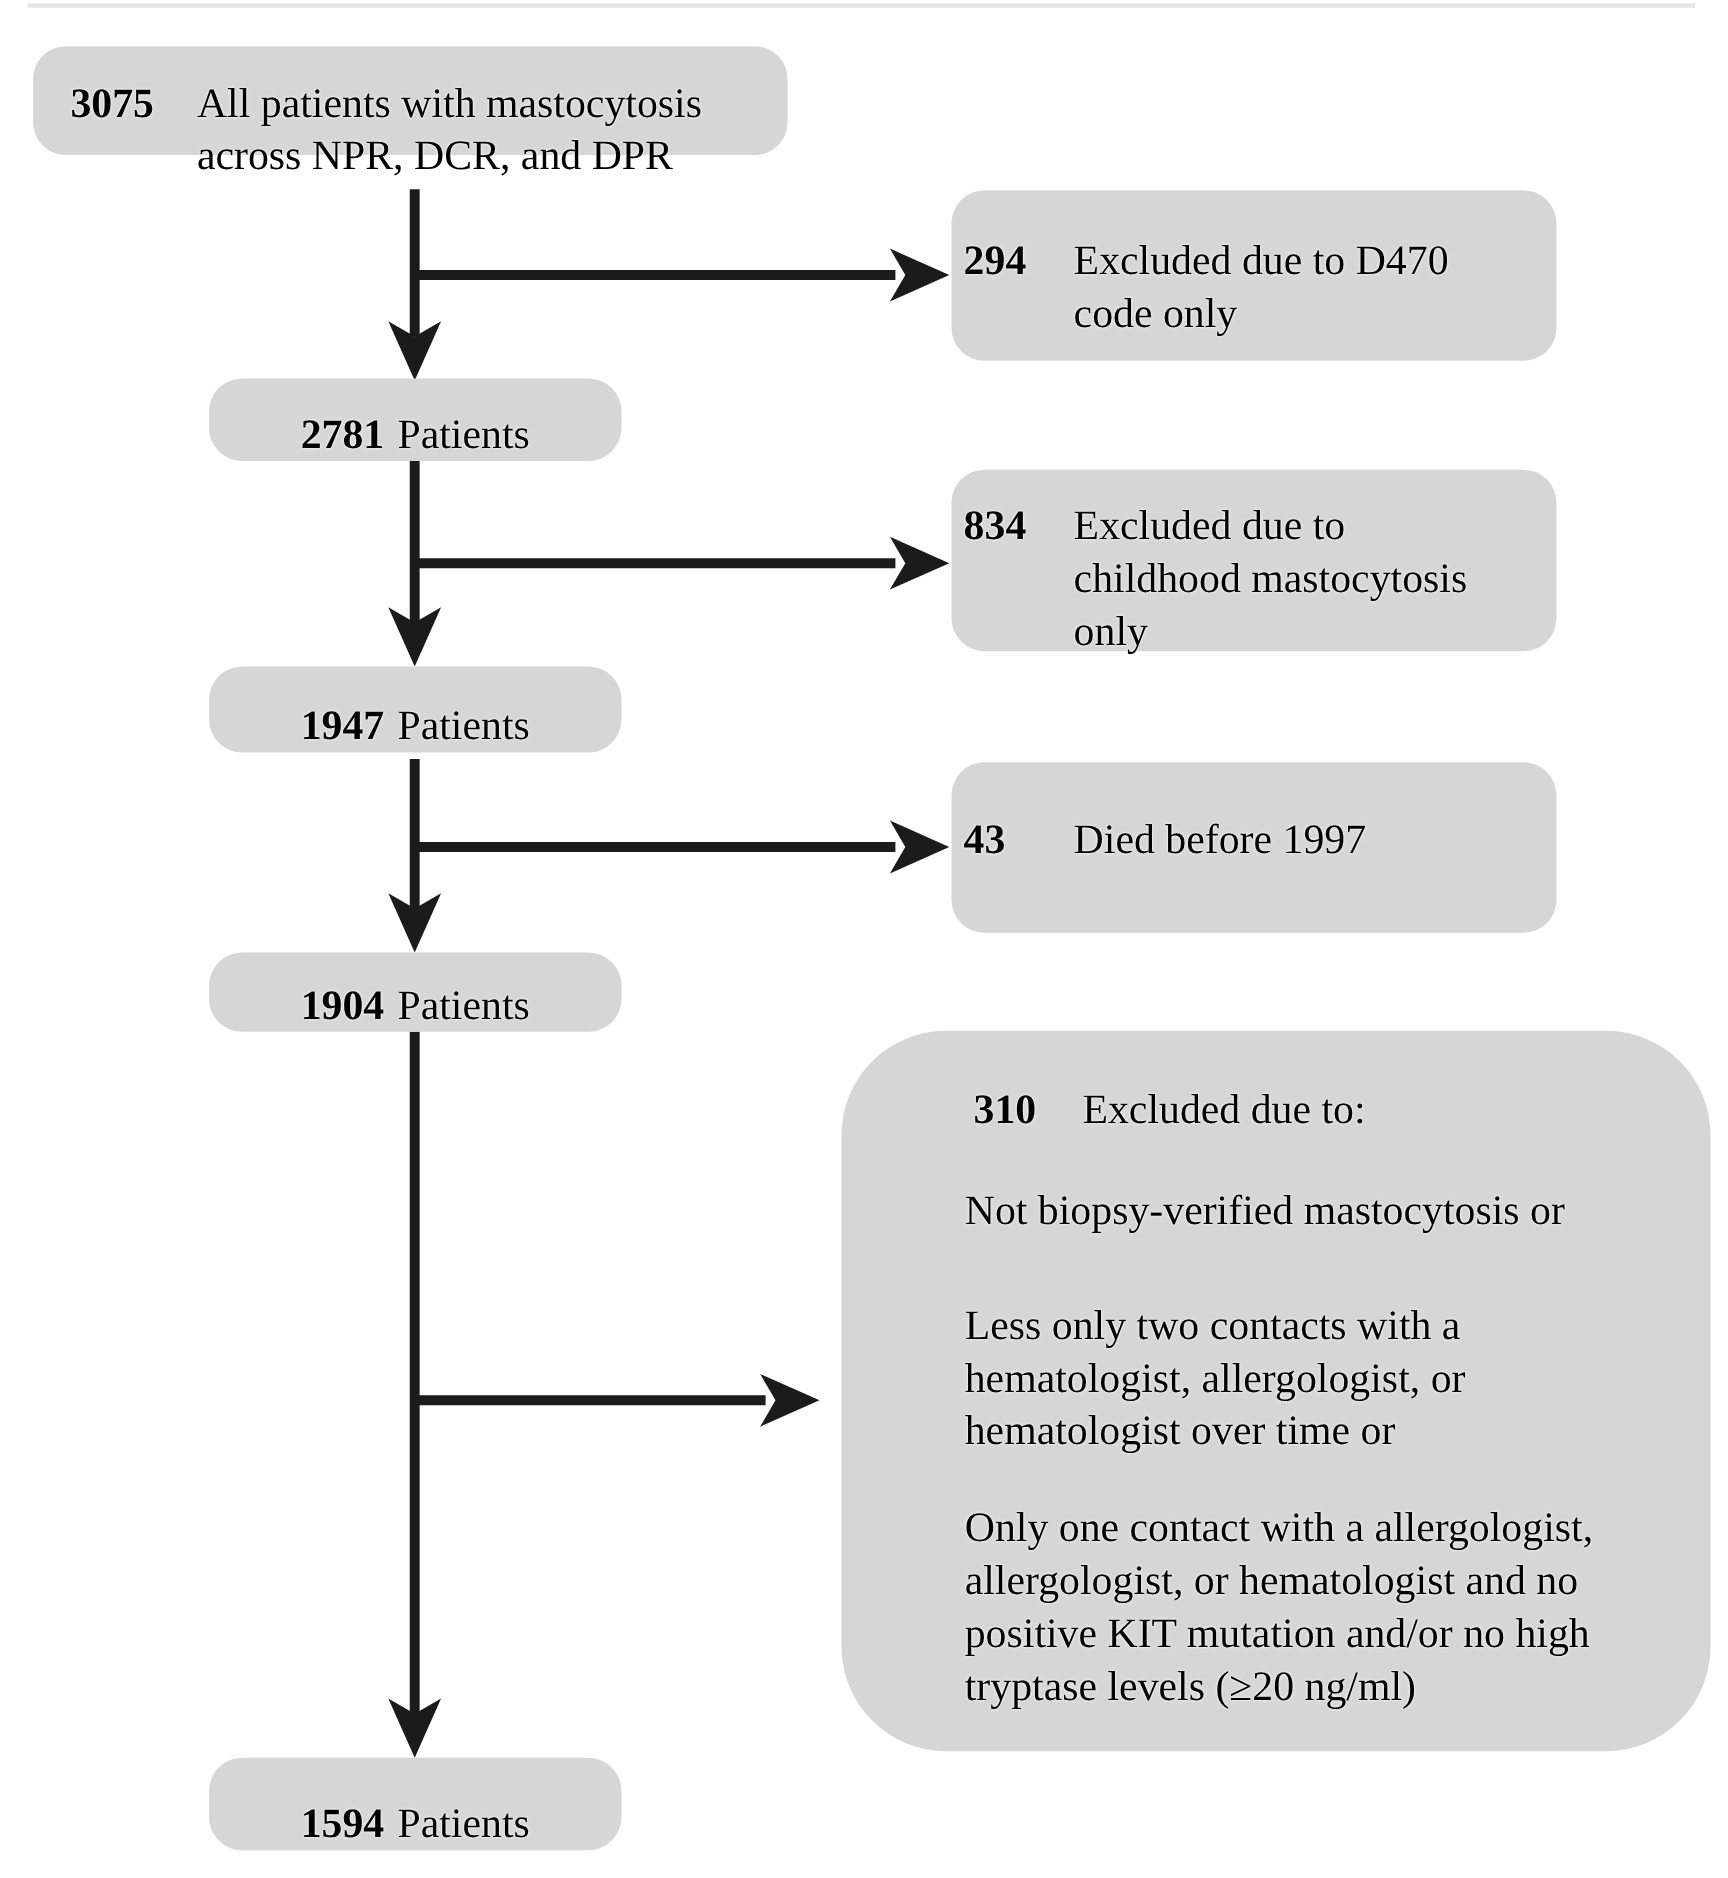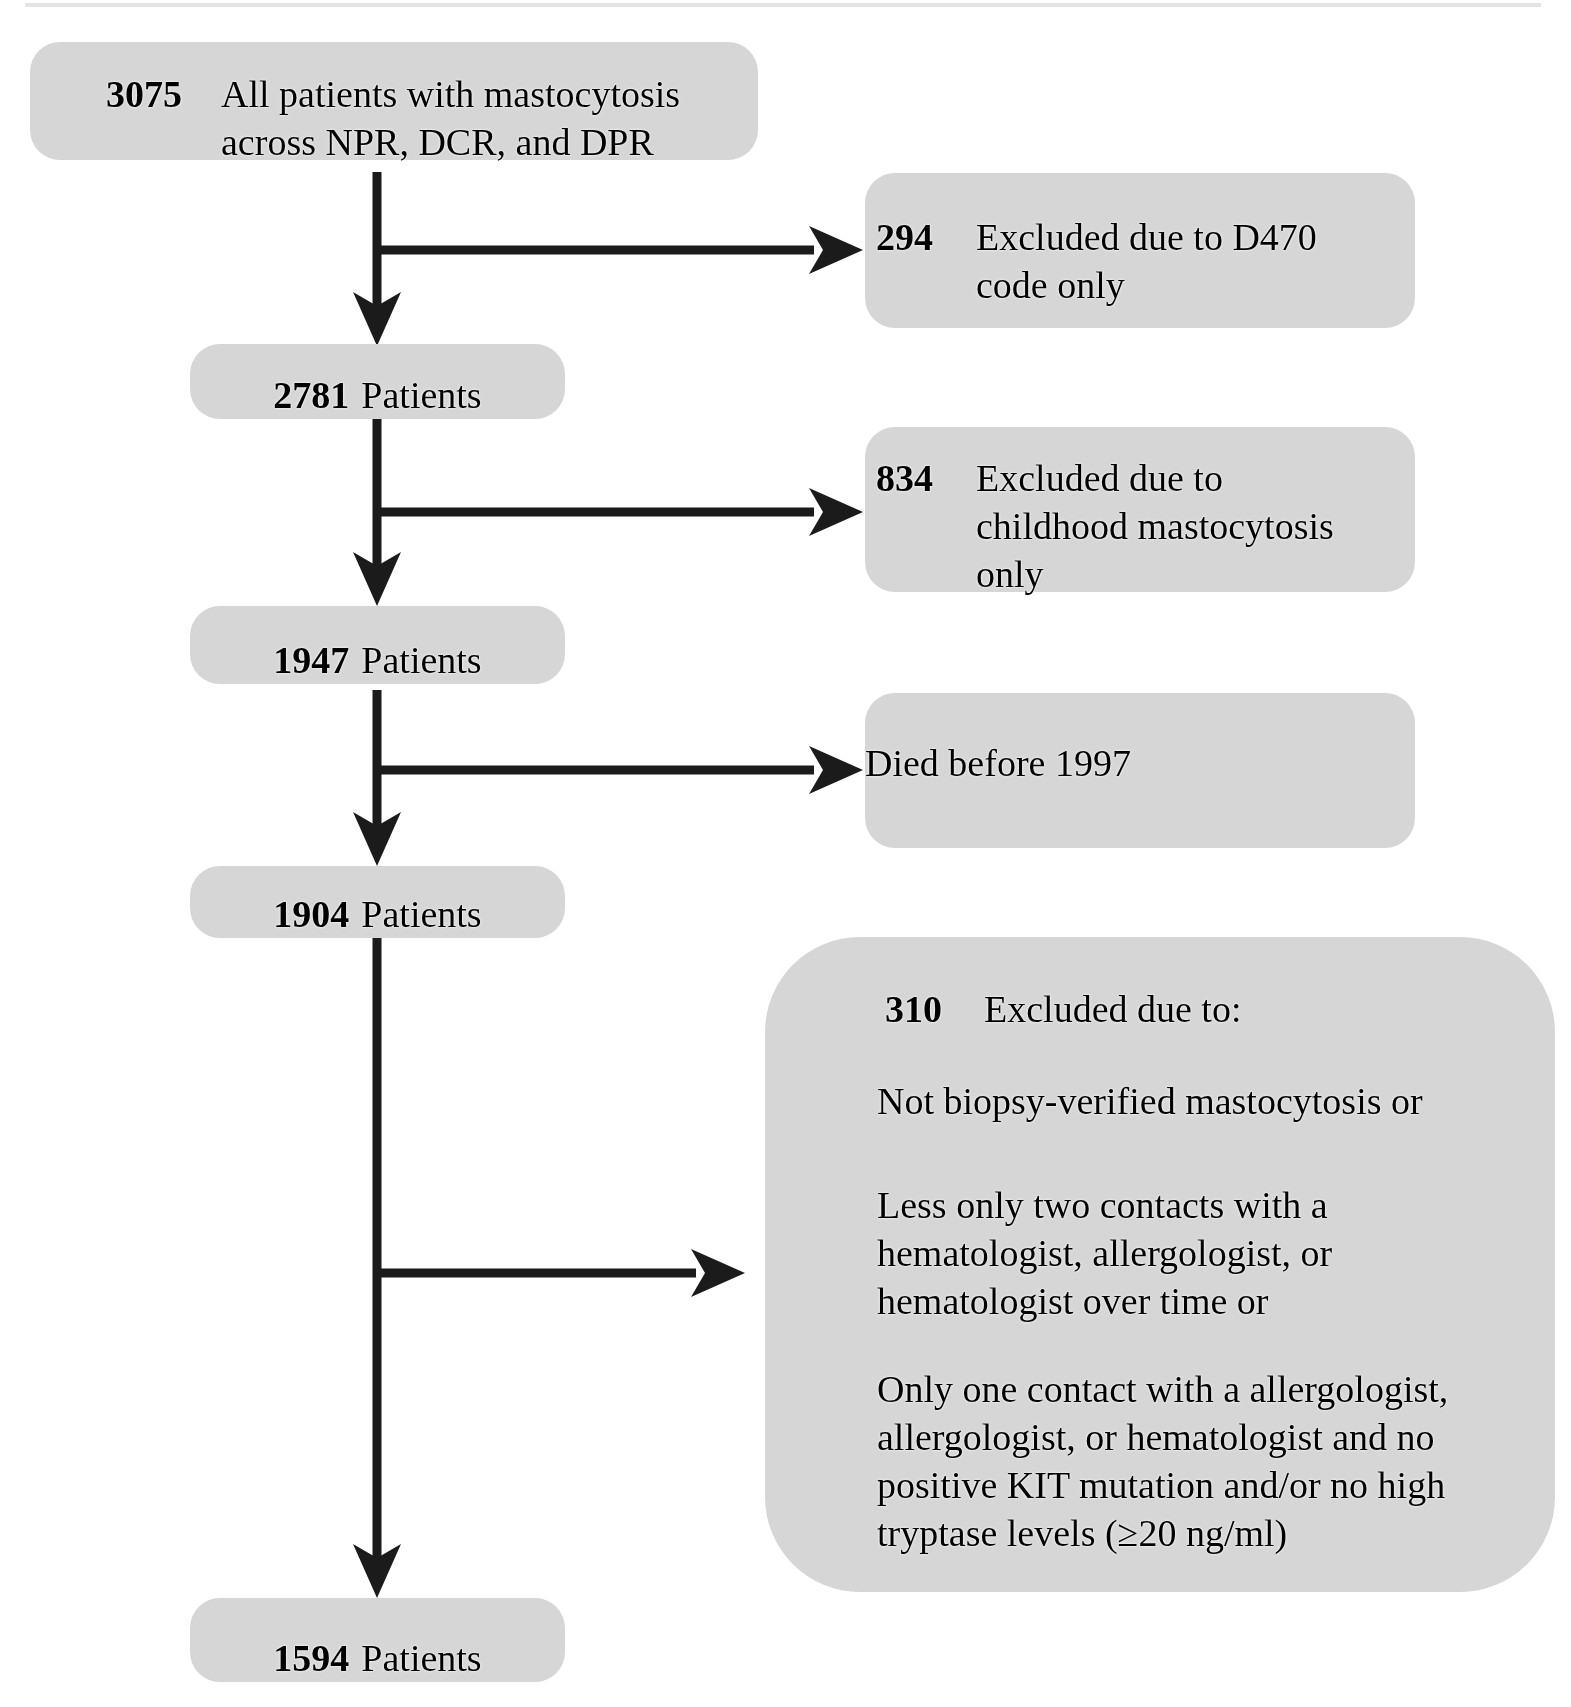--- a/index.html
+++ b/index.html
@@ -17,21 +17,21 @@
   }
   .node{
     position:absolute;
     background:#d6d6d6;
     border-radius:30px;
     font-size:38px;line-height:48px;
     text-shadow:0 0 3px #fff,0 0 1px #fff;
   }
   .num{font-weight:bold;}
   
-  .node-total{left:30px;top:42px;width:686px;height:118px;display:flex;padding-left:42px;}
+  .node-total{left:30px;top:42px;width:686px;height:99px;display:flex;}
   .node-total .num{flex:none;width:115px;padding-left:34px;padding-top:28px;}
   .node-total .txt{padding-top:28px;}
   .node-total .txt div{white-space:nowrap;}
   
   .patients{
     display:flex;align-items:flex-end;justify-content:center;
     left:190px;width:375px;white-space:nowrap;
   }
   .patients .num{margin-right:12px;}
   .node-2781{top:344px;height:75px;}
@@ -124,20 +124,21 @@
   <div class="node excl node-834">
     <span class="num">834</span>
     <span class="txt">
       <div>Excluded due to</div>
       <div>childhood mastocytosis</div>
       <div>only</div>
     </span>
   </div>
 
   <div class="node excl node-43">
+    <span class="num">43</span>
     <span class="txt">
       <div>Died before 1997</div>
     </span>
   </div>
 
   <div class="node patients node-1904">
     <span class="num">1904</span>
     <span>Patients</span>
   </div>
 

